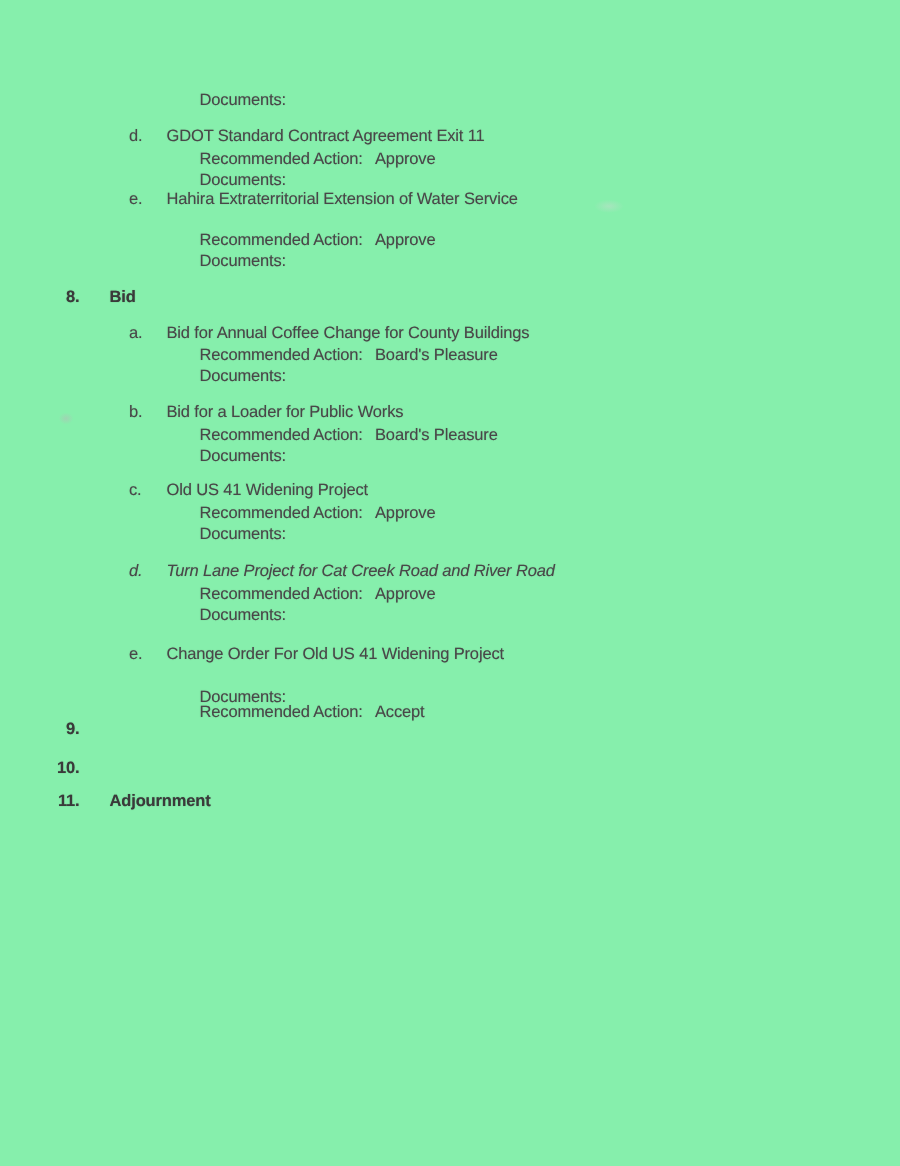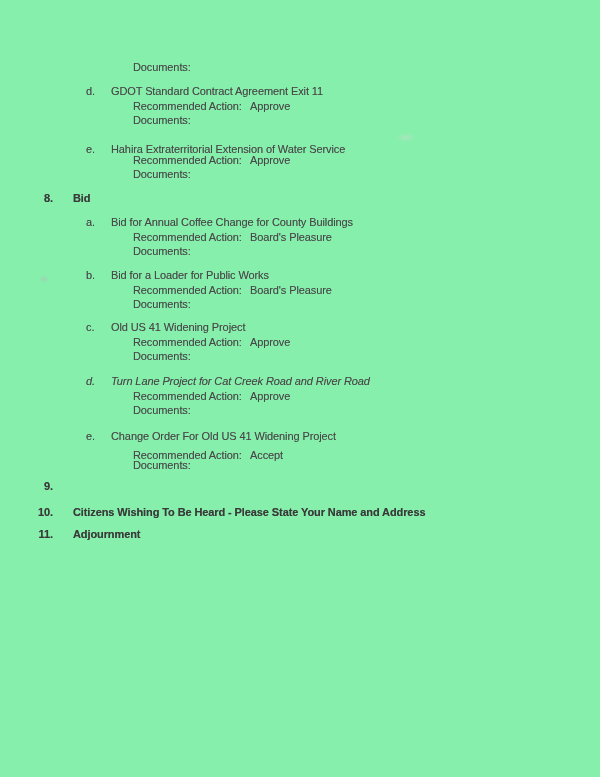--- a/index.html
+++ b/index.html
@@ -46,48 +46,47 @@
 </style>
 </head>
 <body>
 
 <div id="page">
   <div id="agenda-root">
       <div class="line orphan-row" style="top: 60px;"><span class="detail-label">Documents:</span></div>
       <div class="line item-row" style="top: 84px;"><span class="item-letter">d.</span><span class="item-title">GDOT Standard Contract Agreement Exit 11</span></div>
       <div class="line detail-row" style="top: 99px;"><span class="detail-label">Recommended Action:</span><span class="detail-value">Approve</span></div>
       <div class="line detail-row" style="top: 113px;"><span class="detail-label">Documents:</span></div>
-      <div class="line item-row" style="top: 142px;"><span class="item-letter">e.</span><span class="item-title">Hahira Extraterritorial Extension of Water Service</span></div>
+      <div class="line item-row" style="top: 126px;"><span class="item-letter">e.</span><span class="item-title">Hahira Extraterritorial Extension of Water Service</span></div>
       <div class="line detail-row" style="top: 153px;"><span class="detail-label">Recommended Action:</span><span class="detail-value">Approve</span></div>
       <div class="line detail-row" style="top: 167px;"><span class="detail-label">Documents:</span></div>
       <div class="line section-row" style="top: 191px;">
         <span class="section-number">8.</span>
         <span class="section-title">Bid</span>
       </div>
       <div class="line item-row" style="top: 215px;"><span class="item-letter">a.</span><span class="item-title">Bid for Annual Coffee Change for County Buildings</span></div>
       <div class="line detail-row" style="top: 230px;"><span class="detail-label">Recommended Action:</span><span class="detail-value">Board's Pleasure</span></div>
       <div class="line detail-row" style="top: 244px;"><span class="detail-label">Documents:</span></div>
       <div class="line item-row" style="top: 268px;"><span class="item-letter">b.</span><span class="item-title">Bid for a Loader for Public Works</span></div>
       <div class="line detail-row" style="top: 283px;"><span class="detail-label">Recommended Action:</span><span class="detail-value">Board's Pleasure</span></div>
       <div class="line detail-row" style="top: 297px;"><span class="detail-label">Documents:</span></div>
       <div class="line item-row" style="top: 320px;"><span class="item-letter">c.</span><span class="item-title">Old US 41 Widening Project</span></div>
       <div class="line detail-row" style="top: 335px;"><span class="detail-label">Recommended Action:</span><span class="detail-value">Approve</span></div>
       <div class="line detail-row" style="top: 349px;"><span class="detail-label">Documents:</span></div>
       <div class="line item-row" style="top: 374px; font-style: italic;"><span class="item-letter">d.</span><span class="item-title">Turn Lane Project for Cat Creek Road and River Road</span></div>
       <div class="line detail-row" style="top: 389px;"><span class="detail-label">Recommended Action:</span><span class="detail-value">Approve</span></div>
       <div class="line detail-row" style="top: 403px;"><span class="detail-label">Documents:</span></div>
       <div class="line item-row" style="top: 429px;"><span class="item-letter">e.</span><span class="item-title">Change Order For Old US 41 Widening Project</span></div>
-      <div class="line detail-row" style="top: 448px;"><span class="detail-label">Recommended Action:</span><span class="detail-value">Accept</span></div>
+      <div class="line detail-row" style="top: 468px;"><span class="detail-label">Recommended Action:</span><span class="detail-value">Accept</span></div>
       <div class="line detail-row" style="top: 458px;"><span class="detail-label">Documents:</span></div>
       <div class="line section-row" style="top: 479px;">
         <span class="section-number">9.</span>
       </div>
       <div class="line section-row" style="top: 505px; text-decoration: underline;">
         <span class="section-number">10.</span>
-        <span class="section-title">Citizens Wishing To Be Heard - Please State Your Name and Address</span>
       </div>
       <div class="line section-row" style="top: 527px;">
         <span class="section-number">11.</span>
         <span class="section-title">Adjournment</span>
       </div>
     </div>
   <div id="speck-1" class="artifact"></div>
   <div id="smudge-1" class="artifact"></div>
 </div>
 

